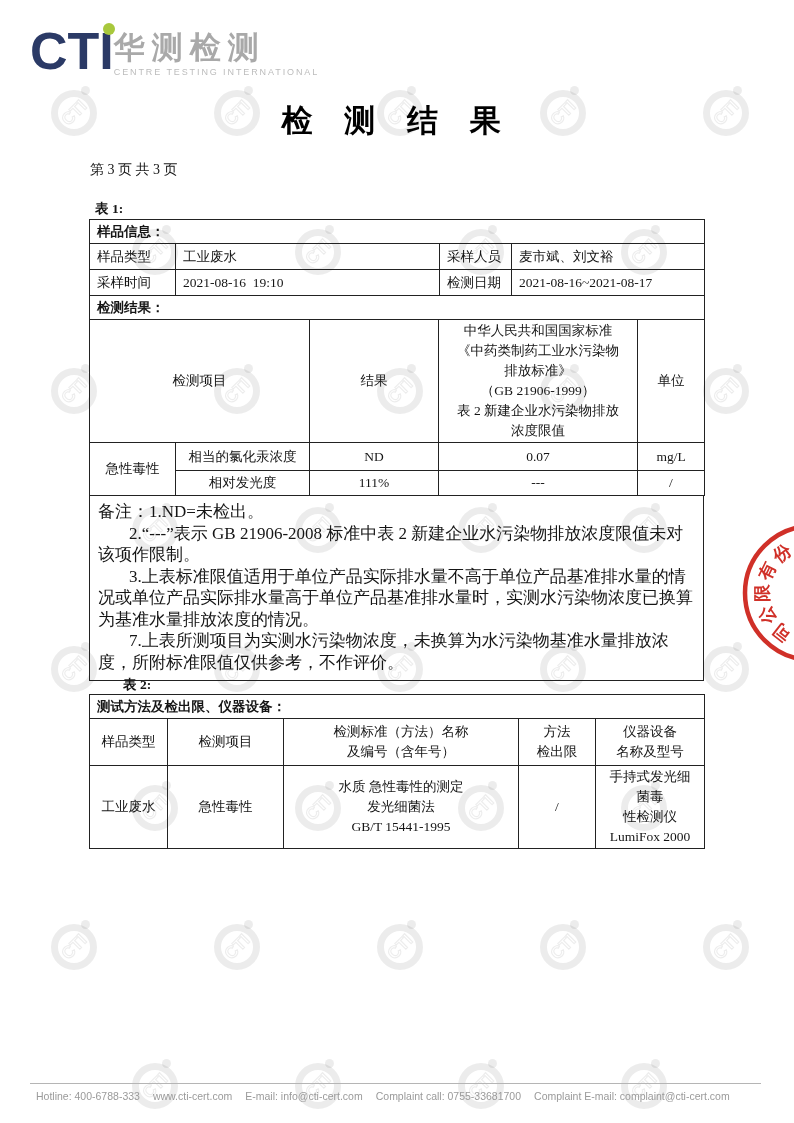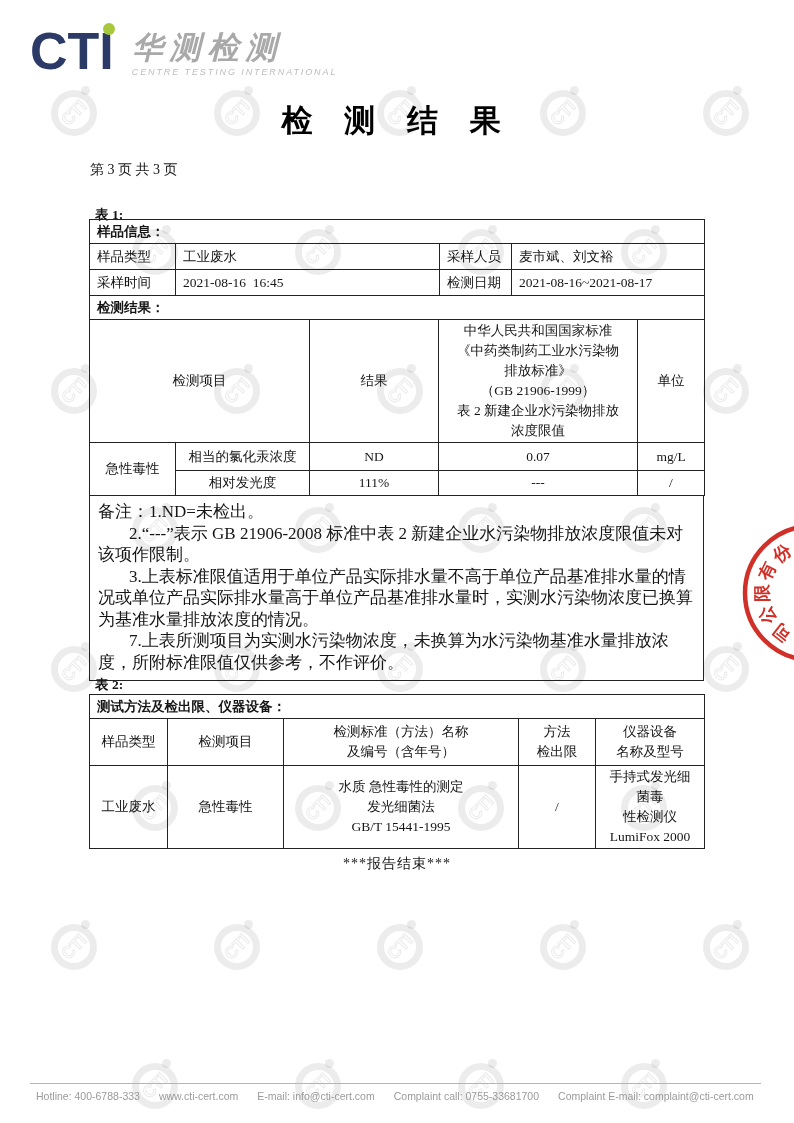--- a/index.html
+++ b/index.html
@@ -6,34 +6,34 @@
   .page{position:relative;width:794px;height:1123px;margin:0 auto;background:#ffffff;
         font-family:"Liberation Serif","DejaVu Serif",serif;color:#151515;overflow:hidden;}
   
   #wm-layer{position:absolute;inset:0;z-index:0;pointer-events:none;color:rgba(0,0,0,0.075);}
   .wm{position:absolute;width:58px;height:58px;}
   
   .logo{position:absolute;left:30px;top:20px;z-index:1;display:flex;align-items:flex-start;}
   .logo-cti{position:relative;font-family:"Liberation Sans","DejaVu Sans",sans-serif;
             font-weight:bold;font-size:52px;line-height:62px;color:#2b3a66;letter-spacing:0px;}
   .logo-dot{position:absolute;right:-1px;top:3px;width:12px;height:12px;border-radius:50%;background:#a8c83c;}
-  .logo-cn{margin-left:18px;padding-top:11px;font-style:italic;}
+  .logo-cn{padding-top:11px;}
   .logo-cn-name{font-size:31px;line-height:34px;color:#a9a9a9;letter-spacing:7px;font-weight:600;}
   .logo-tagline{font-family:"Liberation Sans","DejaVu Sans",sans-serif;font-size:9px;
                 color:#bcbcbc;letter-spacing:1.9px;margin-top:2px;}
   
   .doc-title{position:absolute;left:0;right:0;top:100px;z-index:1;text-align:center;
              font-size:31px;font-weight:600;letter-spacing:12px;color:#000;}
   .meta{position:absolute;left:90px;top:161px;width:615px;z-index:1;display:flex;
         justify-content:space-between;font-size:14px;}
   .meta-left{display:flex;}
   .meta-label{width:100px;}
   
   .tbl-label{position:absolute;left:95px;z-index:1;font-size:13.5px;font-weight:bold;}
-  #t1-label{top:200px;margin-top:6px;} #t2-label{top:676px;}
+  #t1-label{top:200px;} #t2-label{top:676px;margin-left:28px;}
   .tblgroup{position:absolute;left:89px;z-index:1;}
   #t1{top:219px;} #t2{top:694px;}
   table{border-collapse:collapse;table-layout:fixed;width:615px;background:transparent;}
   td{border:1px solid #222;font-size:13.5px;padding:1px 7px;overflow:hidden;}
   .stack{margin-top:-1px;}
   td.sec{font-weight:bold;height:21px;}
   .info td{height:23px;}
   td.ctr{text-align:center;}
   td.preline{white-space:pre-line;line-height:20px;}
   td.prewrap{white-space:pre-wrap;}
@@ -47,21 +47,21 @@
   #t2 .data td{height:64px;vertical-align:middle;}
   
   .end-note{position:absolute;left:0;right:0;top:855px;z-index:1;text-align:center;
             font-size:14px;letter-spacing:1px;}
   
   .stamp{position:absolute;right:0;top:518px;width:86px;height:150px;z-index:2;pointer-events:none;}
   
   .footer-rule{position:absolute;left:30px;right:33px;top:1083px;border-top:1px solid #b5b5b5;z-index:1;}
   .footer{position:absolute;left:36px;right:20px;top:1090px;z-index:1;
           font-family:"Liberation Sans","DejaVu Sans",sans-serif;font-size:10.5px;color:#9a9a9a;
-          display:flex;gap:19px;white-space:nowrap;}
+          display:flex;gap:13px;white-space:nowrap;}
 </style>
 </head>
 <body>
 
 <div class="page">
 
   <div id="wm-layer">
       <div class="wm" style="left: 45px; top: 82px;">
   <svg width="58" height="58" viewBox="0 0 58 58">
     <circle cx="29" cy="31" r="19.5" fill="none" stroke="currentColor" stroke-width="7"></circle>
@@ -349,21 +349,21 @@
             <td class="sec" colspan="4">样品信息：</td>
           </tr>
       <tr class="info">
         <td>样品类型</td>
         <td>工业废水</td>
         <td>采样人员</td>
         <td>麦市斌、刘文裕</td>
       </tr>
       <tr class="info">
         <td class="prewrap">采样时间</td>
-        <td class="prewrap">2021-08-16  16:45</td>
+        <td class="prewrap">2021-08-16  19:10</td>
         <td>检测日期</td>
         <td>2021-08-16~2021-08-17</td>
       </tr>
     </tbody>
       </table>
 
     <table class="stack">
       <colgroup>
           <col style="width:86px">
           <col style="width:134px">
@@ -449,21 +449,20 @@
 GB/T 15441-1995</td>
         <td class="ctr">/</td>
         <td class="ctr preline">手持式发光细菌毒
 性检测仪
 LumiFox 2000</td>
       </tr>
     </tbody>
       </table>
   </div>
 
-  <div class="end-note">***报告结束***</div>
 
   <svg class="stamp" viewBox="0 0 86 150">
     <g fill="none" stroke="#d03028" stroke-width="4.5">
       <circle cx="104" cy="75" r="67"></circle>
     </g>
     <g fill="#d03028" font-size="17.5" font-weight="bold" text-anchor="middle" font-family="Liberation Serif, DejaVu Serif, serif">
       <text x="73.9" y="35.1" dominant-baseline="central" transform="rotate(-37 73.9 35.1)">份</text>
       <text x="59.1" y="53.1" dominant-baseline="central" transform="rotate(-64 59.1 53.1)">有</text>
       <text x="54" y="75" dominant-baseline="central" transform="rotate(-90 54 75)">限</text>
       <text x="59.1" y="96.9" dominant-baseline="central" transform="rotate(-116 59.1 96.9)">公</text>

